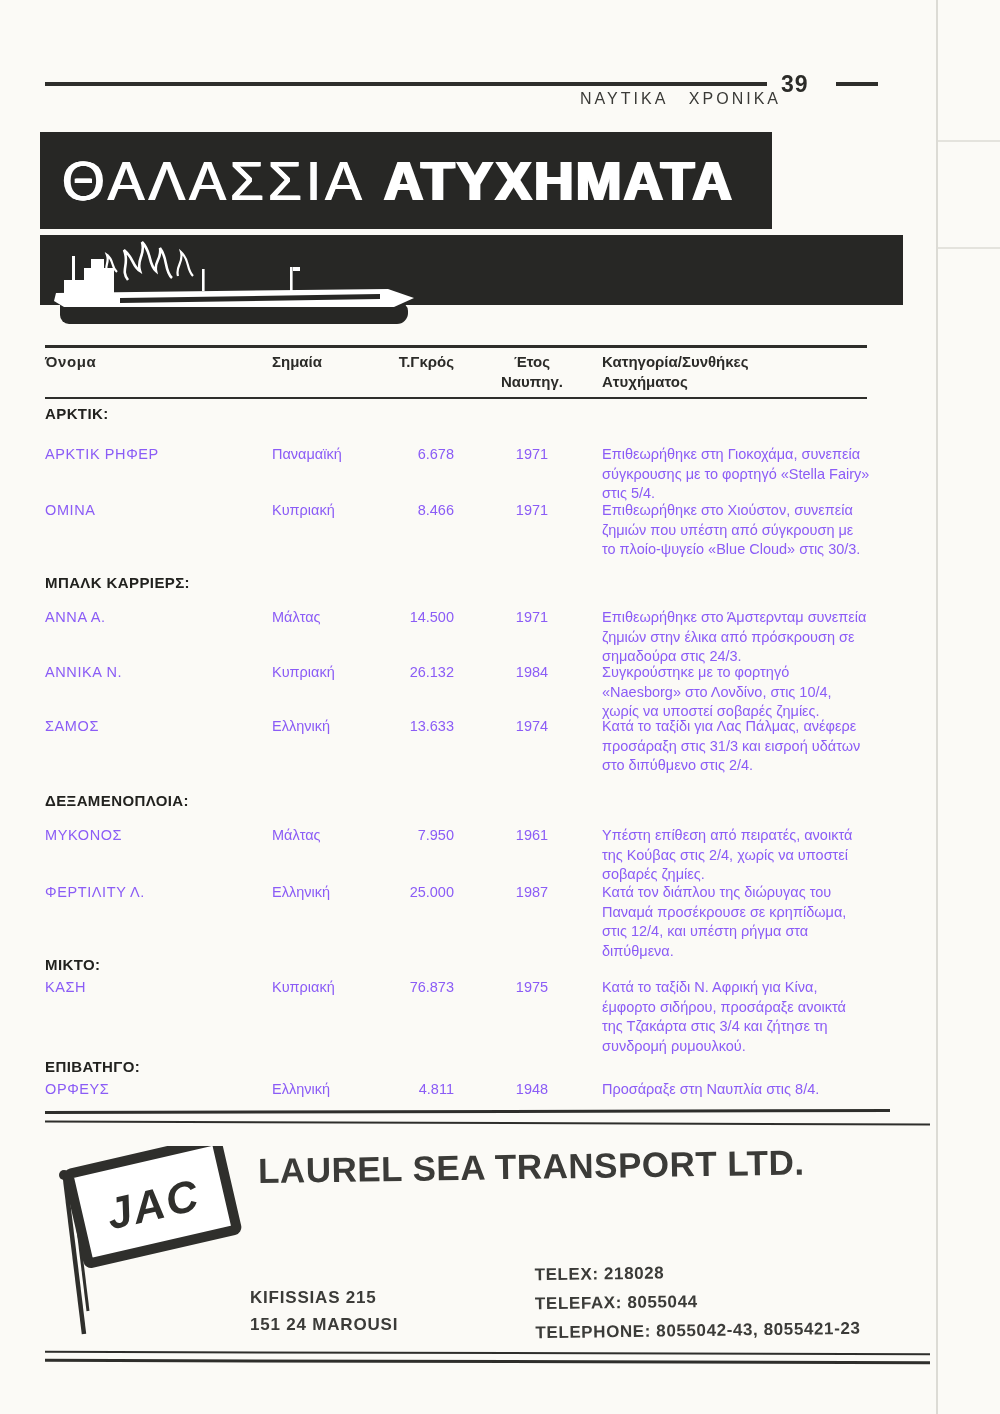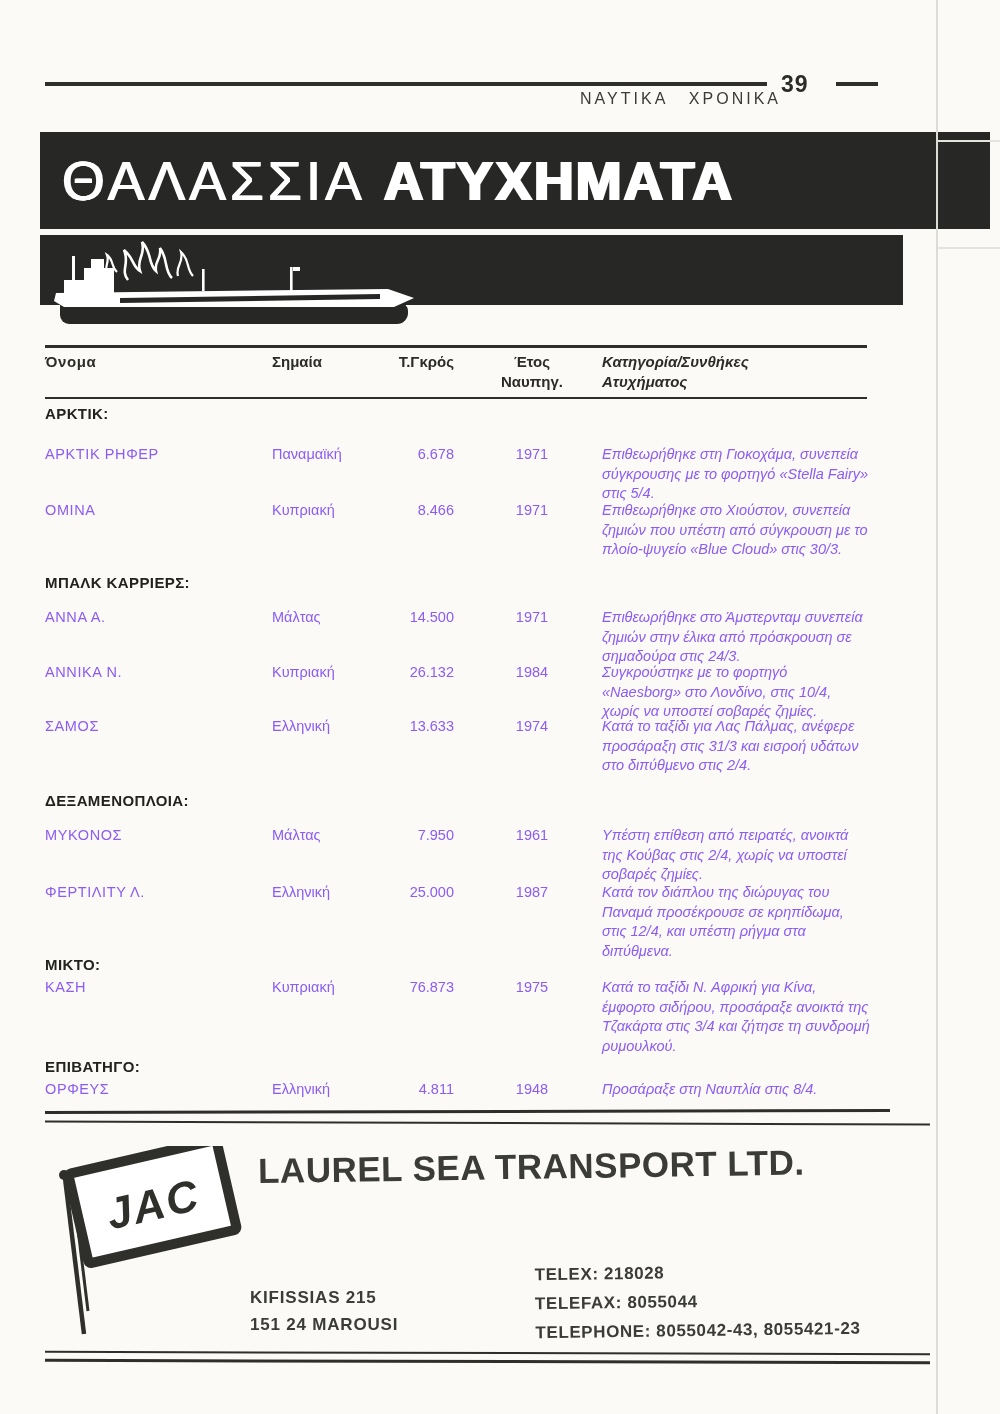--- a/index.html
+++ b/index.html
@@ -7,40 +7,40 @@
         font-family:"Liberation Sans", sans-serif;color:#2e2e2b;overflow:hidden;}
   .rule{position:absolute;background:#2e2e2b;}
 
   
   .journal-name{position:absolute;left:571px;top:90px;width:210px;text-align:right;
      font-size:16px;letter-spacing:3px;word-spacing:14px;color:#3a3a37;}
   .page-number{position:absolute;left:781px;top:71px;font-size:23px;font-weight:bold;
      letter-spacing:1px;color:#2b2b28;}
 
   
-  .banner-top{position:absolute;left:40px;top:132px;width:950px;height:97px;background:#272725;}
+  .banner-top{position:absolute;left:40px;top:132px;width:732px;height:97px;background:#272725;}
   .banner-title{position:absolute;left:22px;top:0;height:97px;display:flex;align-items:center;
      color:#fff;white-space:nowrap;}
   .banner-title .t1{font-size:55px;font-weight:normal;letter-spacing:4px;
      text-shadow:0.7px 0 0 #fff,-0.7px 0 0 #fff;}
   .banner-title .t2{font-size:55px;font-weight:bold;letter-spacing:2px;margin-left:18px;
      text-shadow:1.5px 0 0 #fff,-1.5px 0 0 #fff;}
   .banner-bottom{position:absolute;left:40px;top:235px;width:863px;height:70px;background:#272725;}
   .hull-strip{position:absolute;left:60px;top:302px;width:348px;height:22px;background:#272725;
      border-radius:4px 9px 11px 9px;}
   .ship-svg{position:absolute;left:50px;top:238px;width:370px;height:92px;z-index:3;}
 
   
   .trow{position:absolute;left:45px;width:825px;display:grid;
         grid-template-columns:227px 112px 70px 28px 100px 288px;
         font-size:14.5px;line-height:19px;color:#8b5cf6;}
   .trow .name{letter-spacing:0.6px;}
   .trow .gross{text-align:right;}
   .trow .year{text-align:center;}
-  .trow .desc{padding-left:20px;line-height:19.5px;font-style:italic;}
+  .trow .desc{padding-left:20px;line-height:19.5px;}
   .thead{font-weight:bold;font-size:15px;line-height:20px;color:#2b2b28;}
   .section-label{position:absolute;left:45px;font-weight:bold;font-size:15px;
      letter-spacing:0.4px;color:#22221f;}
 
   
   .ad-title{position:absolute;left:258px;top:1146px;width:645px;font-size:35px;font-weight:bold;
      letter-spacing:0.5px;white-space:nowrap;color:#3b3b38;transform:rotate(-0.9deg);}
   .ad-address{position:absolute;left:250px;top:1284px;font-size:17px;font-weight:bold;
      line-height:27px;letter-spacing:0.8px;color:#3b3b38;}
   .ad-contacts{position:absolute;left:535px;top:1258px;font-size:17px;font-weight:bold;

